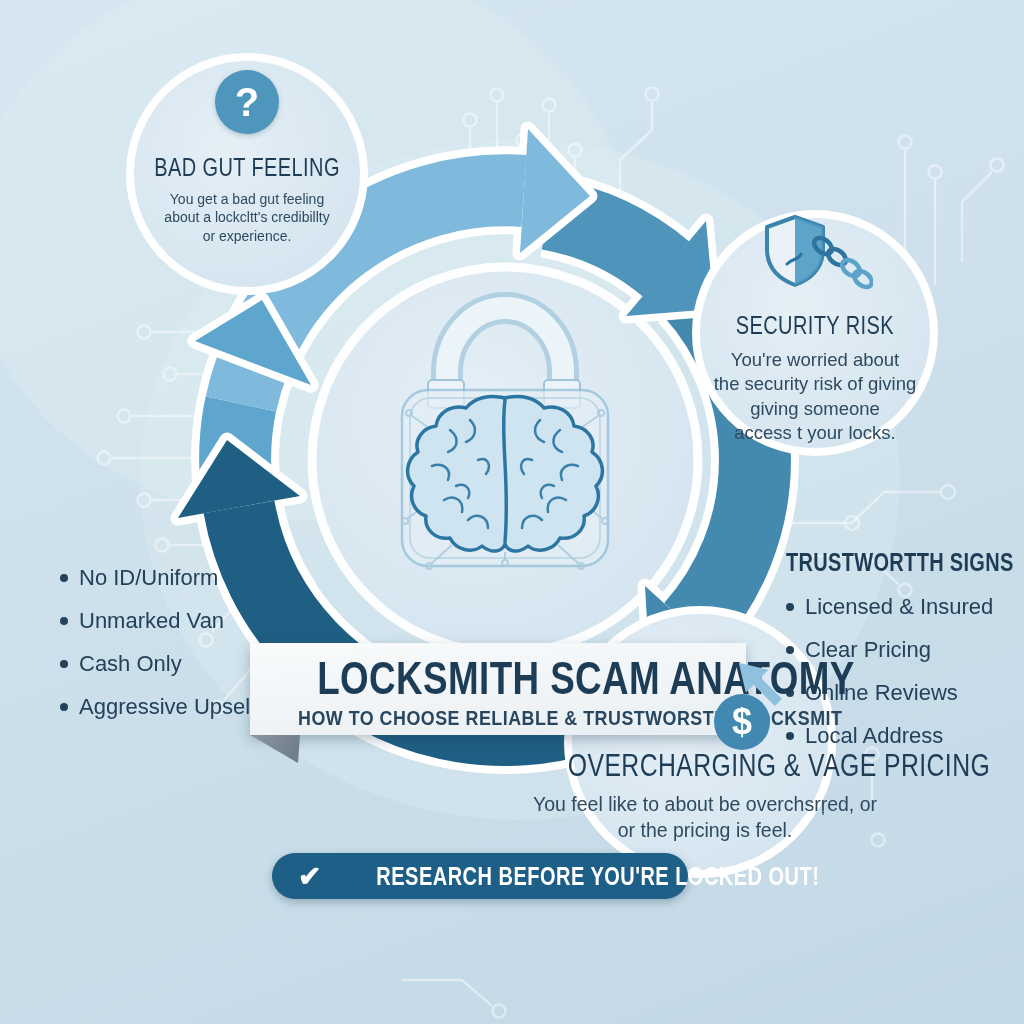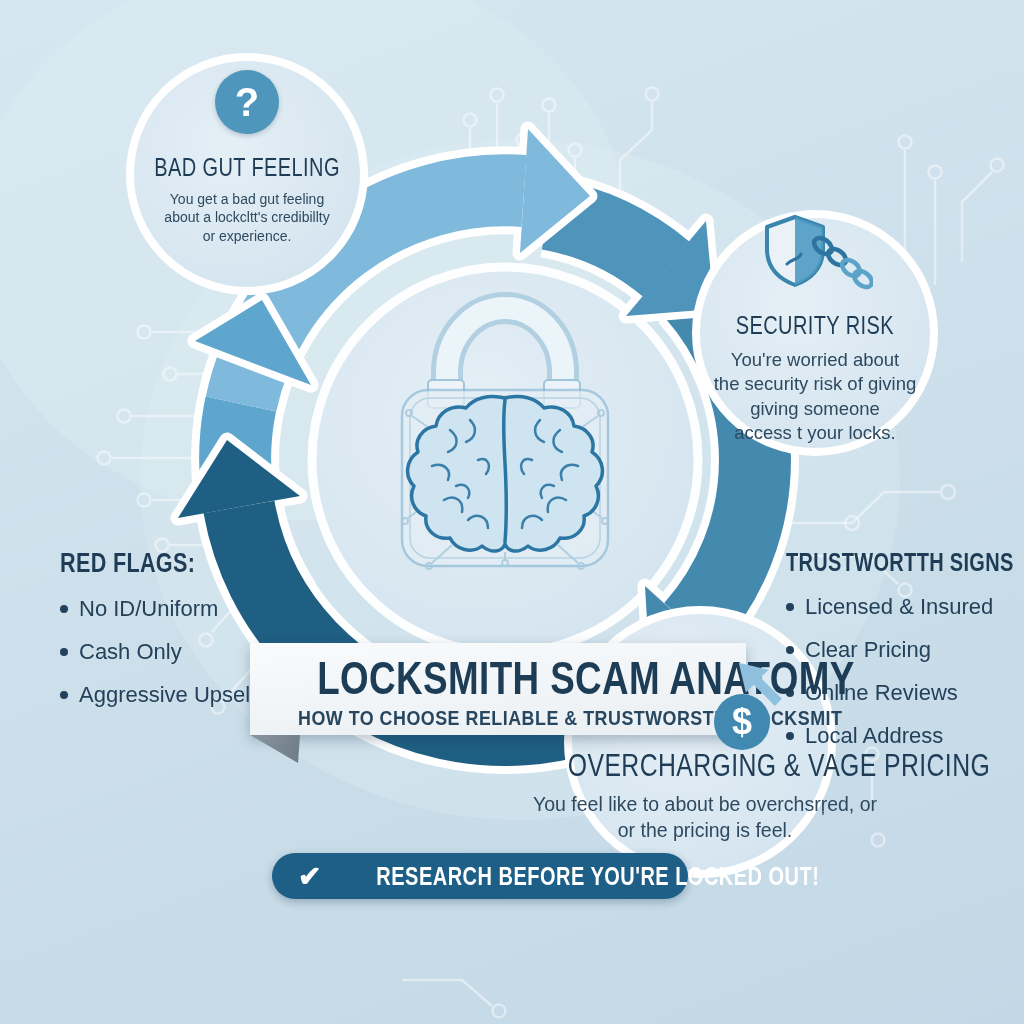--- a/index.html
+++ b/index.html
@@ -252,26 +252,27 @@
     <div class="node-heading">
       <span class="cond">SECURITY RISK</span>
     </div>
     <div class="node-body" style="font-size:18.5px;">You're worried about
 the security risk of giving
 giving someone
 access t your locks.</div>
   </div>
 
   <div class="abs" style="left:60px;top:548px;width:250px;">
-    <div class="list-heading">
-      <span class="cond-l">RED FLAGS:</span>
-    </div>
     <div class="b-row">
       <span class="dot"></span>
       <span class="b-text">No ID/Uniform</span>
+    </div>
+    <div class="b-row">
+      <span class="dot"></span>
+      <span class="b-text">Unmarked Van</span>
     </div>
     <div class="b-row">
       <span class="dot"></span>
       <span class="b-text">Cash Only</span>
     </div>
     <div class="b-row">
       <span class="dot"></span>
       <span class="b-text">Aggressive Upsell</span>
     </div>
   </div>

